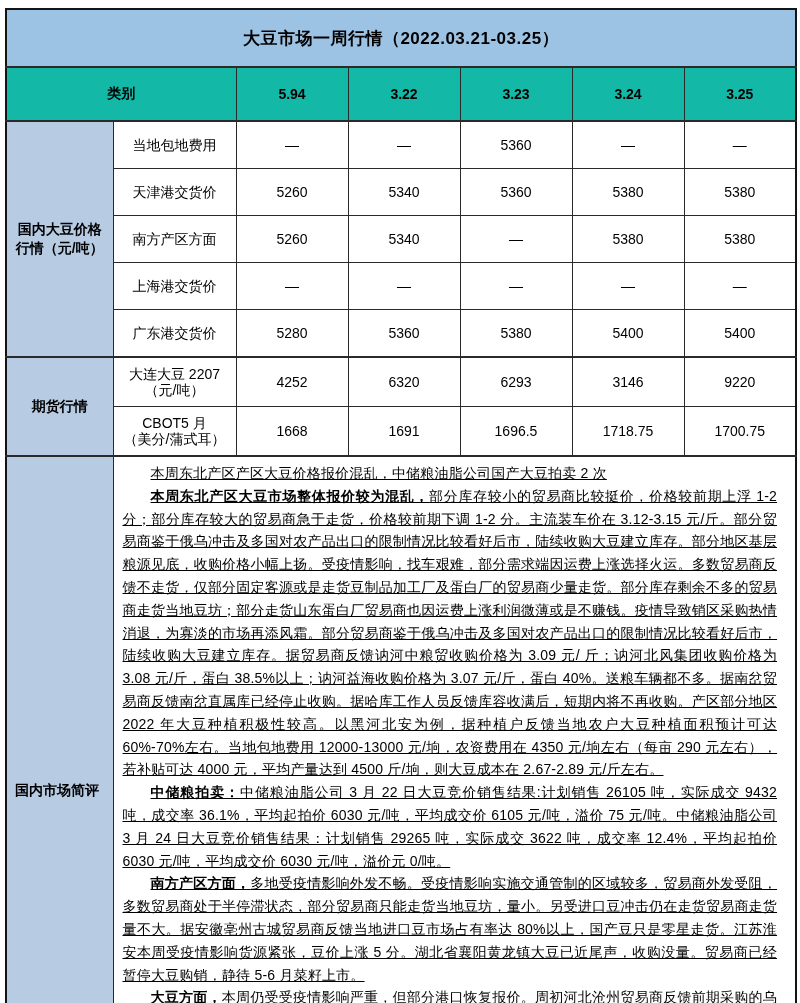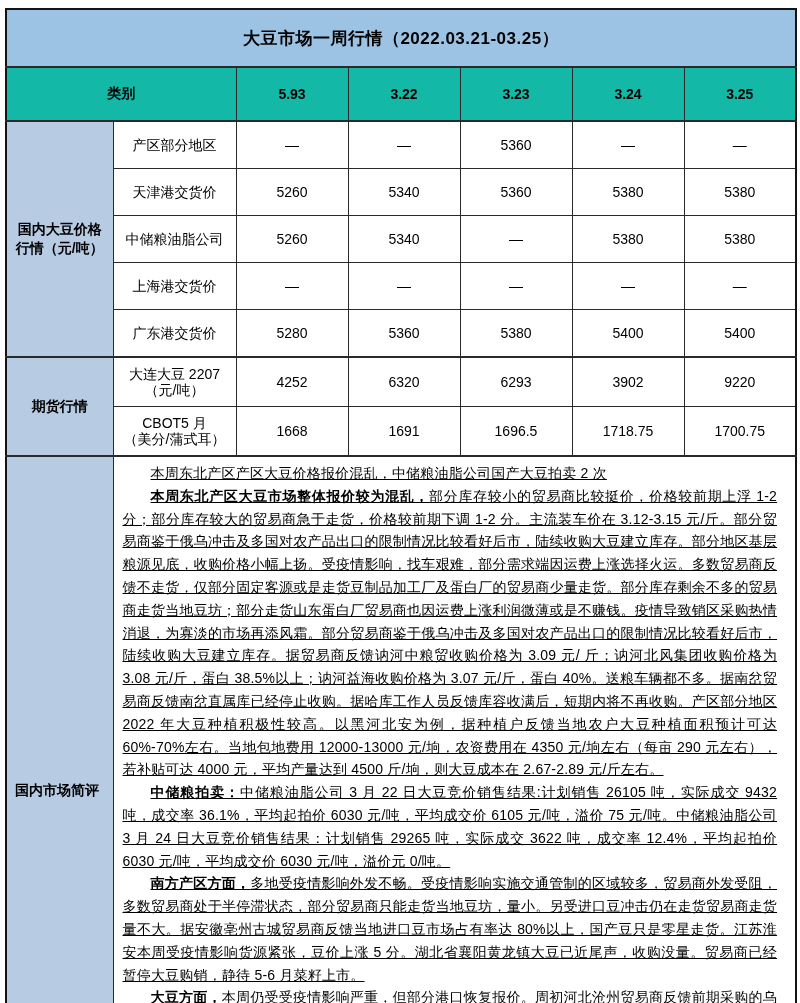--- a/index.html
+++ b/index.html
@@ -88,49 +88,49 @@
         <col class="c-day">
     </colgroup>
 
     <tbody>
         <tr class="r-title">
       <td colspan="7">大豆市场一周行情（2022.03.21-03.25）</td>
     </tr>
 
     <tr class="r-head">
       <td colspan="2">类别</td>
-      <td>5.93</td>
+      <td>5.94</td>
       <td>3.22</td>
       <td>3.23</td>
       <td>3.24</td>
       <td>3.25</td>
     </tr>
 
     <tr class="r-price sec-top">
       <td rowspan="5" class="cell-label">
         <span>国内大豆价格</span><br>
         <span>行情（元/吨）</span>
       </td>
-      <td class="cell-sub">产区部分地区</td>
+      <td class="cell-sub">当地包地费用</td>
       <td>—</td>
       <td>—</td>
       <td>5360</td>
       <td>—</td>
       <td>—</td>
     </tr>
     <tr class="r-price">
       <td class="cell-sub">天津港交货价</td>
       <td>5260</td>
       <td>5340</td>
       <td>5360</td>
       <td>5380</td>
       <td>5380</td>
     </tr>
     <tr class="r-price">
-      <td class="cell-sub">中储粮油脂公司</td>
+      <td class="cell-sub">南方产区方面</td>
       <td>5260</td>
       <td>5340</td>
       <td>—</td>
       <td>5380</td>
       <td>5380</td>
     </tr>
     <tr class="r-price">
       <td class="cell-sub">上海港交货价</td>
       <td>—</td>
       <td>—</td>
@@ -149,21 +149,21 @@
 
     <tr class="r-fut sec-top">
       <td rowspan="2" class="cell-label">期货行情</td>
       <td class="cell-sub small">
         <span>大连大豆 2207</span><br>
         <span>（元/吨）</span>
       </td>
       <td>4252</td>
       <td>6320</td>
       <td>6293</td>
-      <td>3902</td>
+      <td>3146</td>
       <td>9220</td>
     </tr>
     <tr class="r-fut">
       <td class="cell-sub small">
         <span>CBOT5 月</span><br>
         <span>（美分/蒲式耳）</span>
       </td>
       <td>1668</td>
       <td>1691</td>
       <td>1696.5</td>

